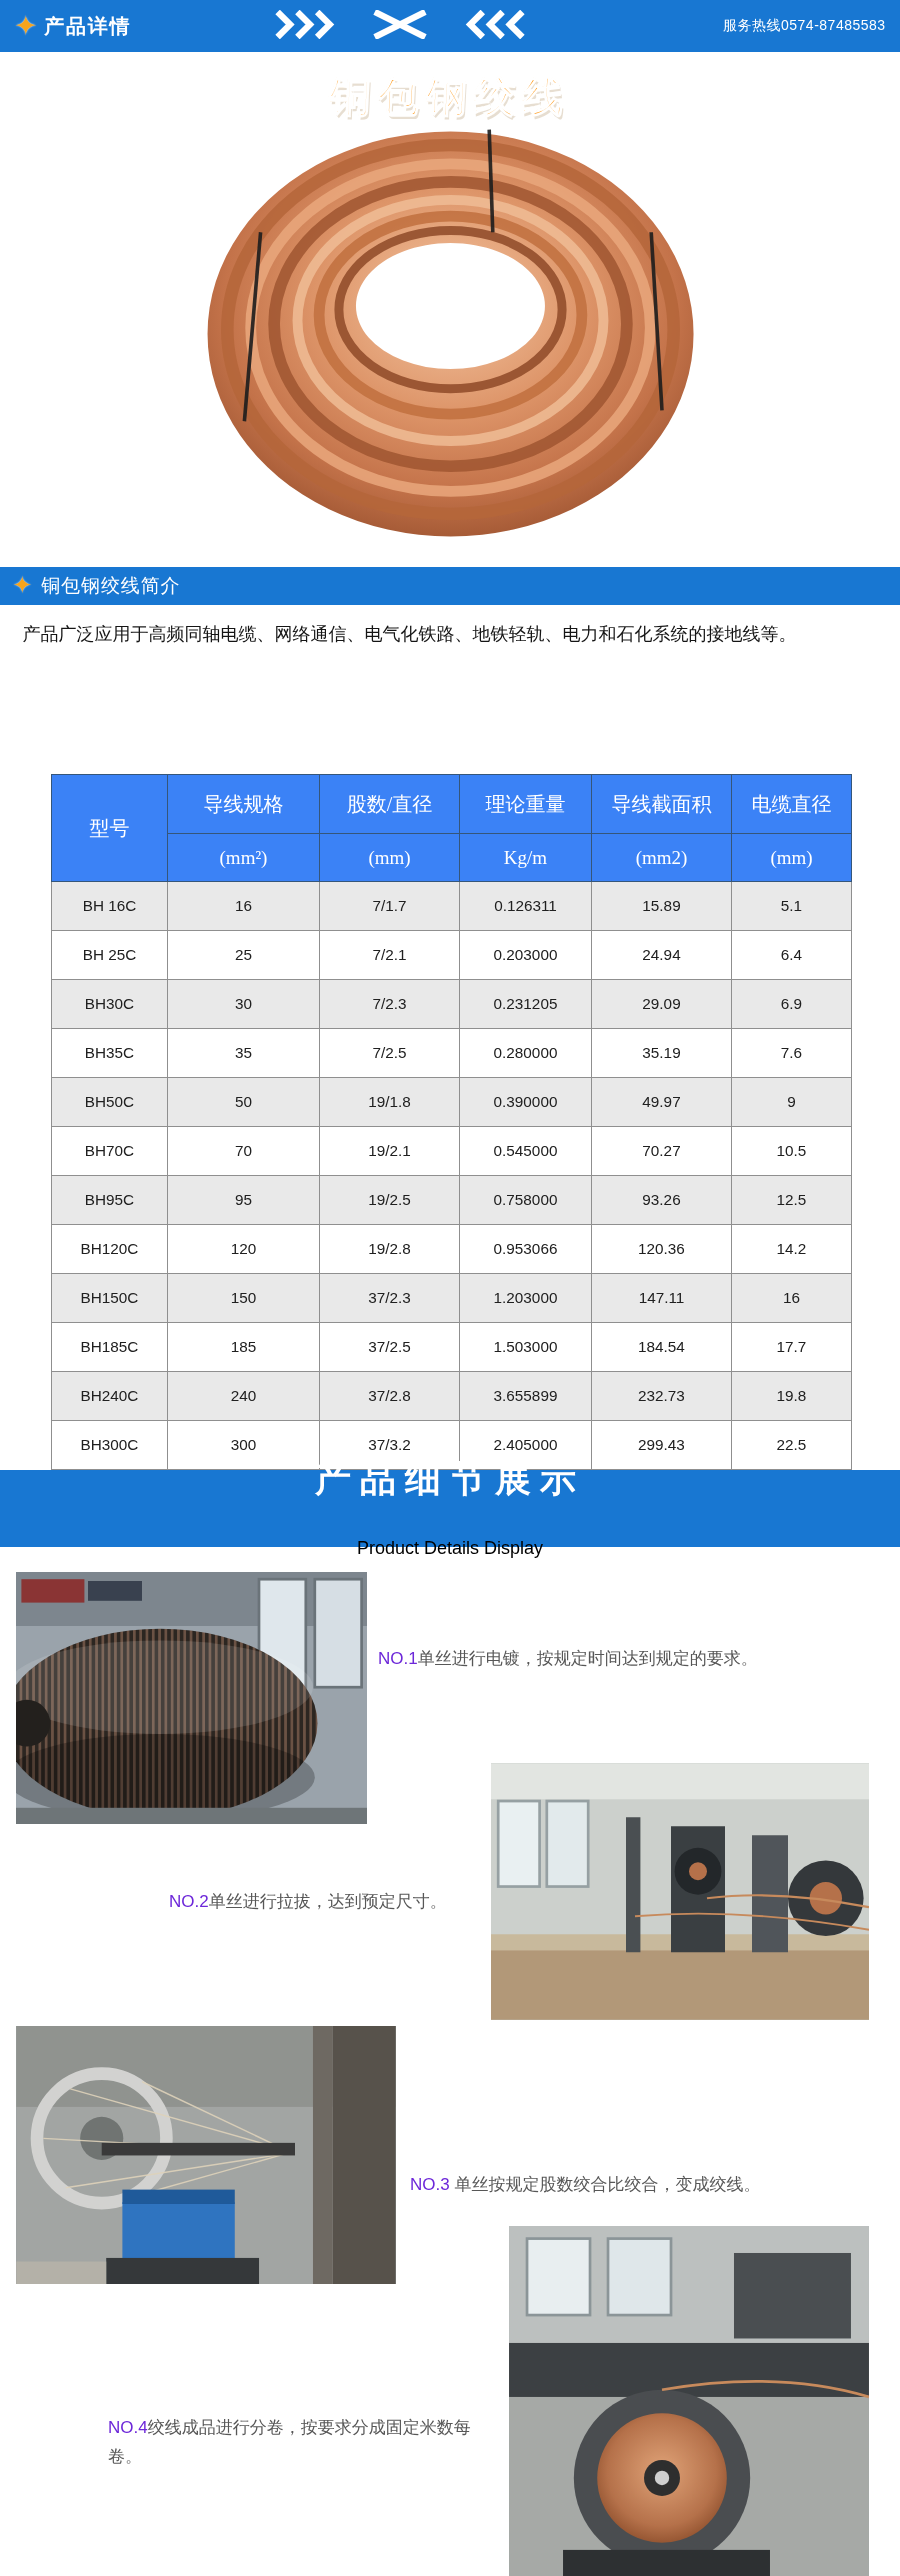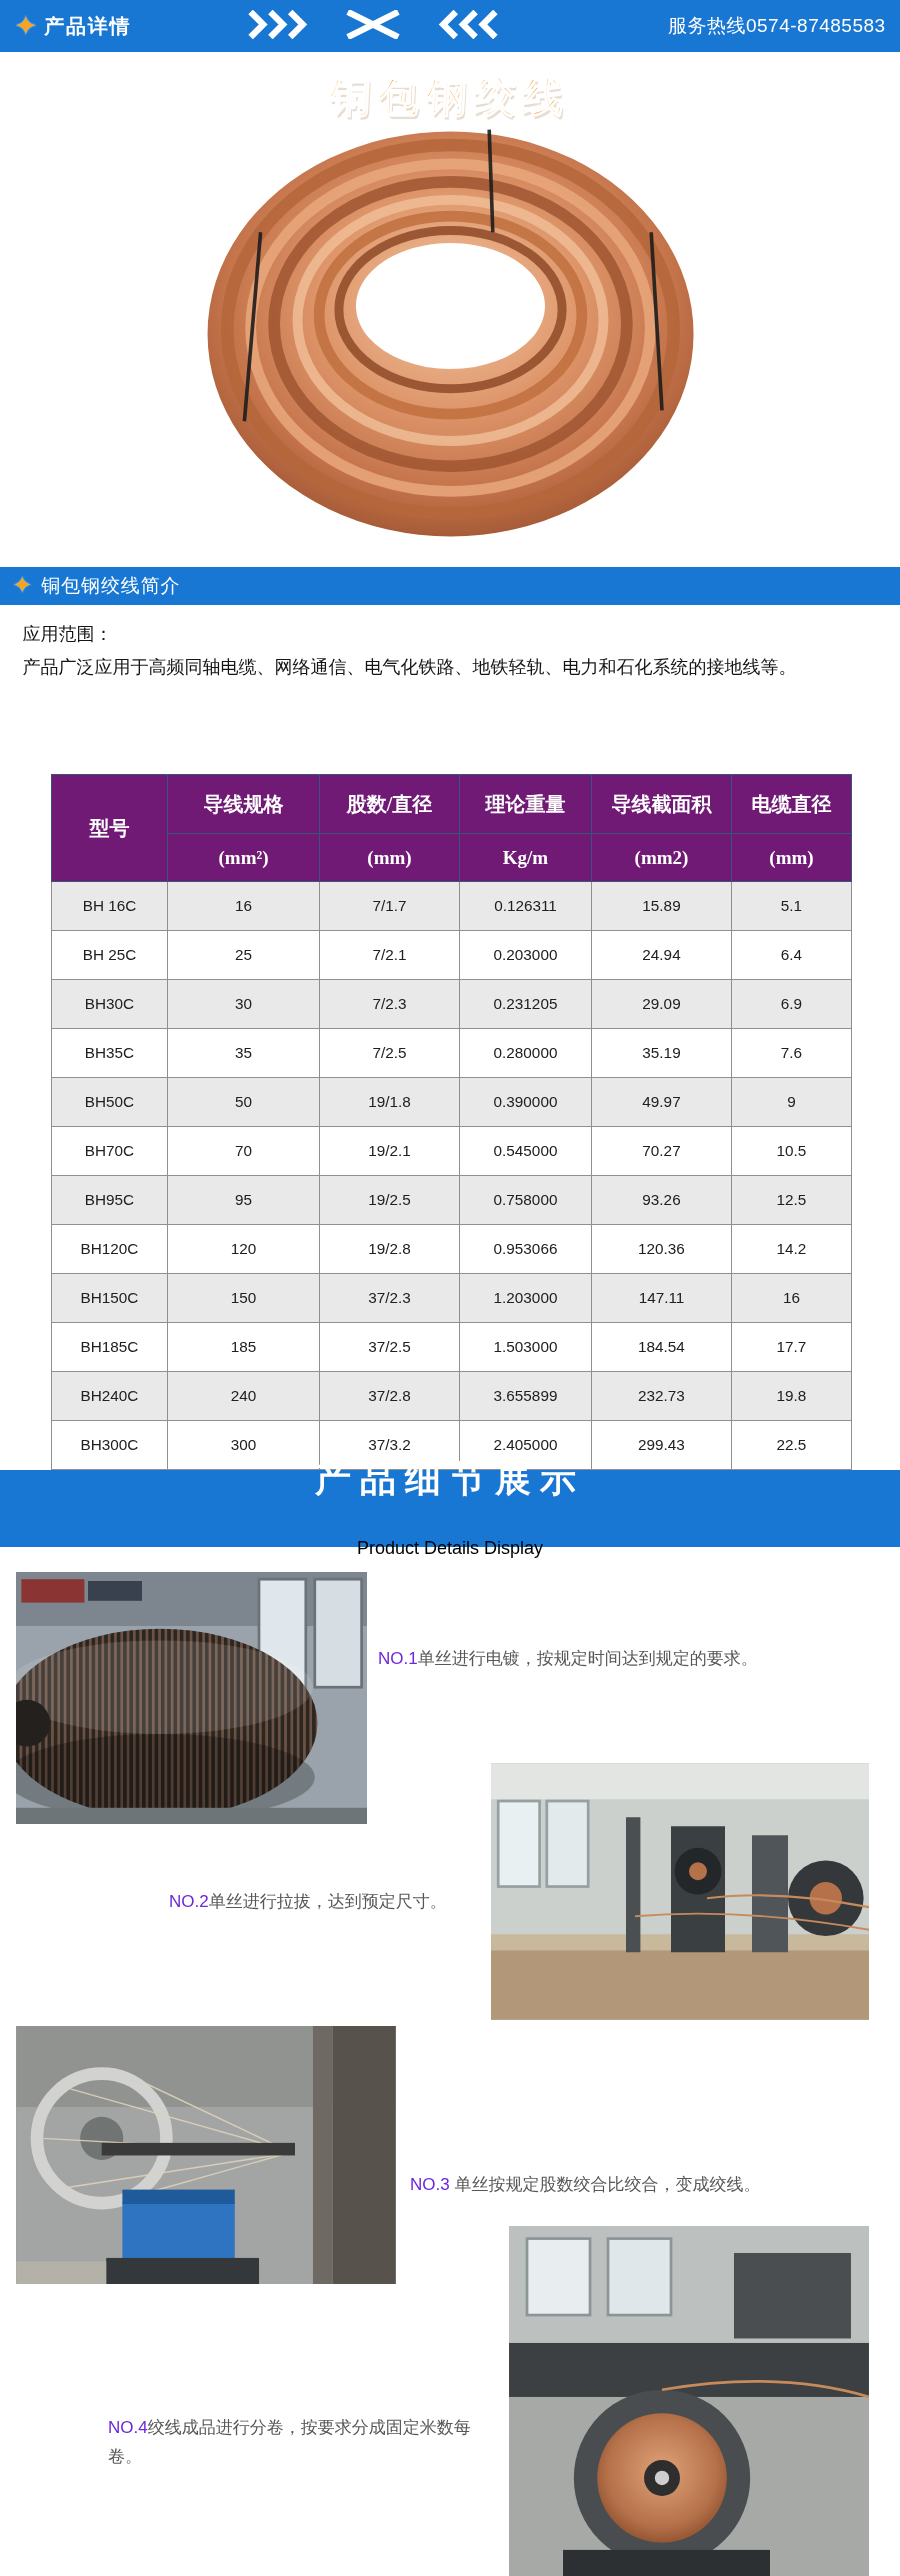--- a/index.html
+++ b/index.html
@@ -6,21 +6,21 @@
   body{font-family:"Liberation Sans","DejaVu Sans",sans-serif;}
   #page{position:relative;width:900px;height:2576px;margin:0 auto;background:#fff;overflow:hidden;}
 
   
   .top-bar{position:absolute;left:0;top:0;width:900px;height:52px;background:#1877d2;
            display:flex;align-items:center;justify-content:space-between;padding:0 14.4px;box-sizing:border-box;}
   .top-bar-left{display:flex;align-items:center;gap:7.2px;}
   .star-glyph{color:#f7a41c;font-size:27px;line-height:1;text-shadow:0 0 1.8px #fff;}
   .top-bar-title{color:#fff;font-size:20px;font-weight:bold;letter-spacing:1.8px;}
   .arrow-deco{flex:0 0 auto;margin-left:-54px;}
-  .hotline{color:#fff;font-size:19px;letter-spacing:0.5px;}
+  .hotline{color:#fff;font-size:14px;letter-spacing:0.5px;}
 
   
   .main-title{position:absolute;left:0;top:70px;width:900px;text-align:center;
               font-size:41px;font-weight:bold;letter-spacing:7.2px;color:#ff8f00;
               -webkit-text-stroke:1.4px #ffffff;transform:skewX(-3deg);
               text-shadow:1.8px 2.7px 0 rgba(120,70,0,.18);}
 
   
   .coil-wrap{position:absolute;left:203px;top:124px;width:495px;height:419px;}
 
@@ -32,22 +32,22 @@
 
   
   .intro-text{position:absolute;left:22.5px;top:618px;width:855px;color:#151515;
               font-size:18px;line-height:33px;}
   .intro-text .p1{text-indent:2em;margin:0;}
   .intro-text .p2,.intro-text .p3{margin:0;}
 
   
   .spec-table{position:absolute;left:51px;top:774px;width:801px;border-collapse:collapse;
               table-layout:fixed;border:0.9px solid #5a5a5a;}
-  .spec-table th{background:#701a75;color:#ffffff;font-family:"Liberation Serif","DejaVu Serif",serif;
-                 font-weight:bold;border:0.9px solid #35567a;}
+  .spec-table th{background:#3b82f6;color:#ffffff;font-family:"Liberation Serif","DejaVu Serif",serif;
+                 font-weight:normal;border:0.9px solid #35567a;}
   .spec-table thead tr.names th{font-size:20px;height:56px;}
   .spec-table thead tr.units th{font-size:19px;height:45px;}
   .spec-table td{border:0.9px solid #8f8f8f;text-align:center;font-size:15.3px;color:#202020;height:46px;}
   .spec-table tbody tr:nth-child(odd) td{background:#e9e9e9;}
   .spec-table tbody tr:nth-child(even) td{background:#ffffff;}
 
   
   .details-banner{position:absolute;left:0;top:1470px;width:900px;height:77px;background:#1877d2;
                   display:flex;flex-direction:column;align-items:center;justify-content:center;}
   .details-banner .zh{color:#fff;font-size:36px;font-weight:bold;letter-spacing:9px;line-height:41px;}
@@ -123,21 +123,20 @@
       </g>
     </svg>
   </div>
 
   <div class="intro-bar">
     <span class="star-glyph">✦</span>
     <span class="intro-bar-title">铜包钢绞线简介</span>
   </div>
 
   <div class="intro-text">
-    <p class="p2">应用范围：</p>
     <p class="p3">产品广泛应用于高频同轴电缆、网络通信、电气化铁路、地铁轻轨、电力和石化系统的接地线等。</p>
   </div>
 
   <table class="spec-table">
     <colgroup>
       <col style="width:14.5%">
         <col style="width:19%">
         <col style="width:17.5%">
       <col style="width:16.5%">
         <col style="width:17.5%">

